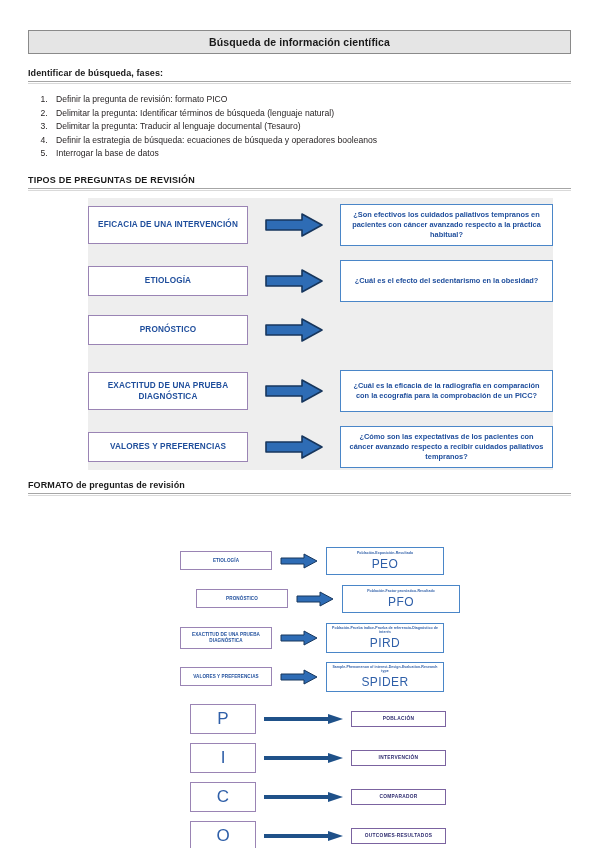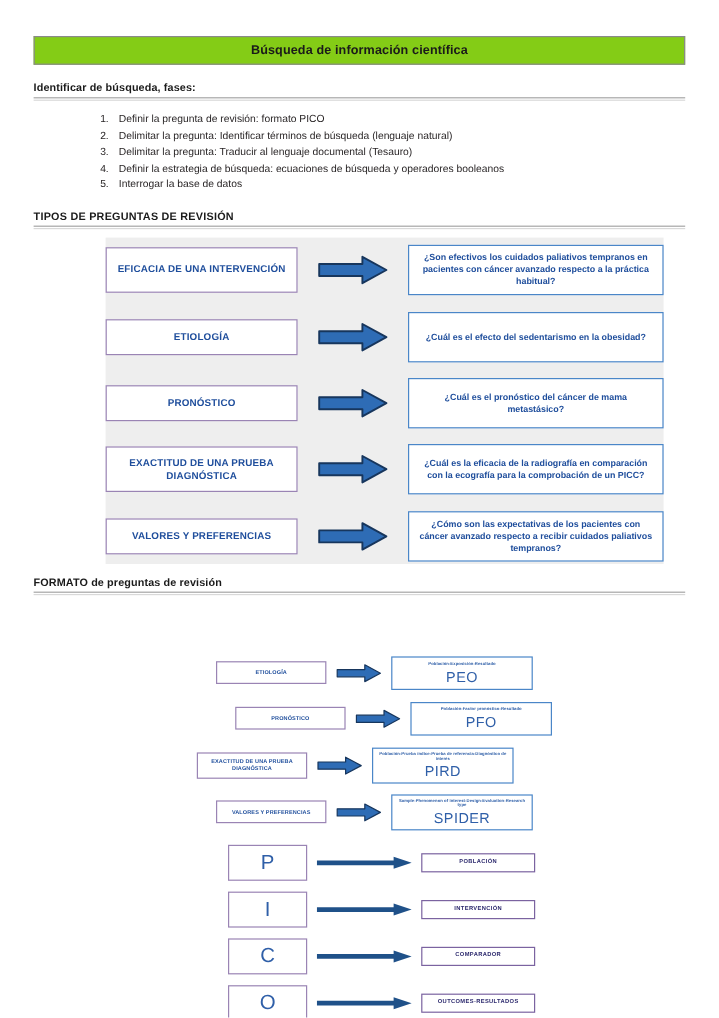--- a/index.html
+++ b/index.html
@@ -9,21 +9,21 @@
     font-family: "Liberation Sans", sans-serif;
     color: #231f20;
     overflow: hidden;
   }
   .page { position: relative; width: 599px; height: 848px; padding: 0 28px; }
 
   
   .title-bar {
     margin-top: 30px;
     height: 24px;
-    background: #84cc16;
+    background: #e5e5e5;
     border: 1px solid #8a8a8a;
     display: flex; align-items: center; justify-content: center;
   }
   .title-bar .t {
     font-size: 10.5px; font-weight: bold; letter-spacing: .1px; color: #1a1a1a;
   }
 
   
   .sec-head {
     margin-top: 14px;
@@ -31,21 +31,21 @@
   }
   .sec-head.caps { letter-spacing: .2px; }
   .rule {
     margin-top: 3px;
     height: 3px;
     border-top: 1px solid #a6a6a6;
     border-bottom: 1px solid #d9d9d9;
   }
 
   
-  ol.steps { margin: 9px 0 0 65px; }
+  ol.steps { margin: 9px 0 0 22px; }
   ol.steps li {
     font-size: 8.6px; line-height: 13.6px; color: #231f20;
     padding-left: 6px;
   }
   ol.steps li::marker { font-size: 8.6px; }
 
   
   .diagA {
     position: relative;
     margin: 7px 0 0 60px;
@@ -185,23 +185,20 @@
 
     <div class="rowA" style="top:117px">
       <div class="boxL" style="height:30px">
         <span>PRONÓSTICO</span>
       </div>
       <div class="arrowWrap">
         <svg width="60" height="26" viewBox="0 0 60 26" aria-hidden="true">
           <path d="M2 8 H38 V2 L58 13 L38 24 V18 H2 Z" fill="#2e6cb5" stroke="#17365d" stroke-width="1.6" stroke-linejoin="round"></path>
         </svg>
       </div>
-      <div class="boxR" style="height:32px">
-        <span>¿Cuál es el pronóstico del cáncer de mama metastásico?</span>
-      </div>
     </div>
 
     <div class="rowA" style="top:172px">
       <div class="boxL" style="height:38px">
         <span>EXACTITUD DE UNA PRUEBA DIAGNÓSTICA</span>
       </div>
       <div class="arrowWrap">
         <svg width="60" height="26" viewBox="0 0 60 26" aria-hidden="true">
           <path d="M2 8 H38 V2 L58 13 L38 24 V18 H2 Z" fill="#2e6cb5" stroke="#17365d" stroke-width="1.6" stroke-linejoin="round"></path>
         </svg>
@@ -256,21 +253,21 @@
         <svg width="38" height="16" viewBox="0 0 38 16" aria-hidden="true">
           <path d="M1 5 H24 V1 L37 8 L24 15 V11 H1 Z" fill="#2e6cb5" stroke="#17365d" stroke-width="1" stroke-linejoin="round"></path>
         </svg>
       </div>
       <div class="boxR2" style="height:28px">
         <div class="desc">Población-Factor pronóstico-Resultado</div>
         <div class="acr">PFO</div>
       </div>
     </div>
 
-    <div class="rowB" style="top:120px; left:136px">
+    <div class="rowB" style="top:120px; left:152px">
       <div class="boxL2" style="height:22px">
         <span>EXACTITUD DE UNA PRUEBA DIAGNÓSTICA</span>
       </div>
       <div class="arrowWrap2">
         <svg width="38" height="16" viewBox="0 0 38 16" aria-hidden="true">
           <path d="M1 5 H24 V1 L37 8 L24 15 V11 H1 Z" fill="#2e6cb5" stroke="#17365d" stroke-width="1" stroke-linejoin="round"></path>
         </svg>
       </div>
       <div class="boxR2" style="height:30px">
         <div class="desc">Población-Prueba índice-Prueba de referencia-Diagnóstico de interés</div>

